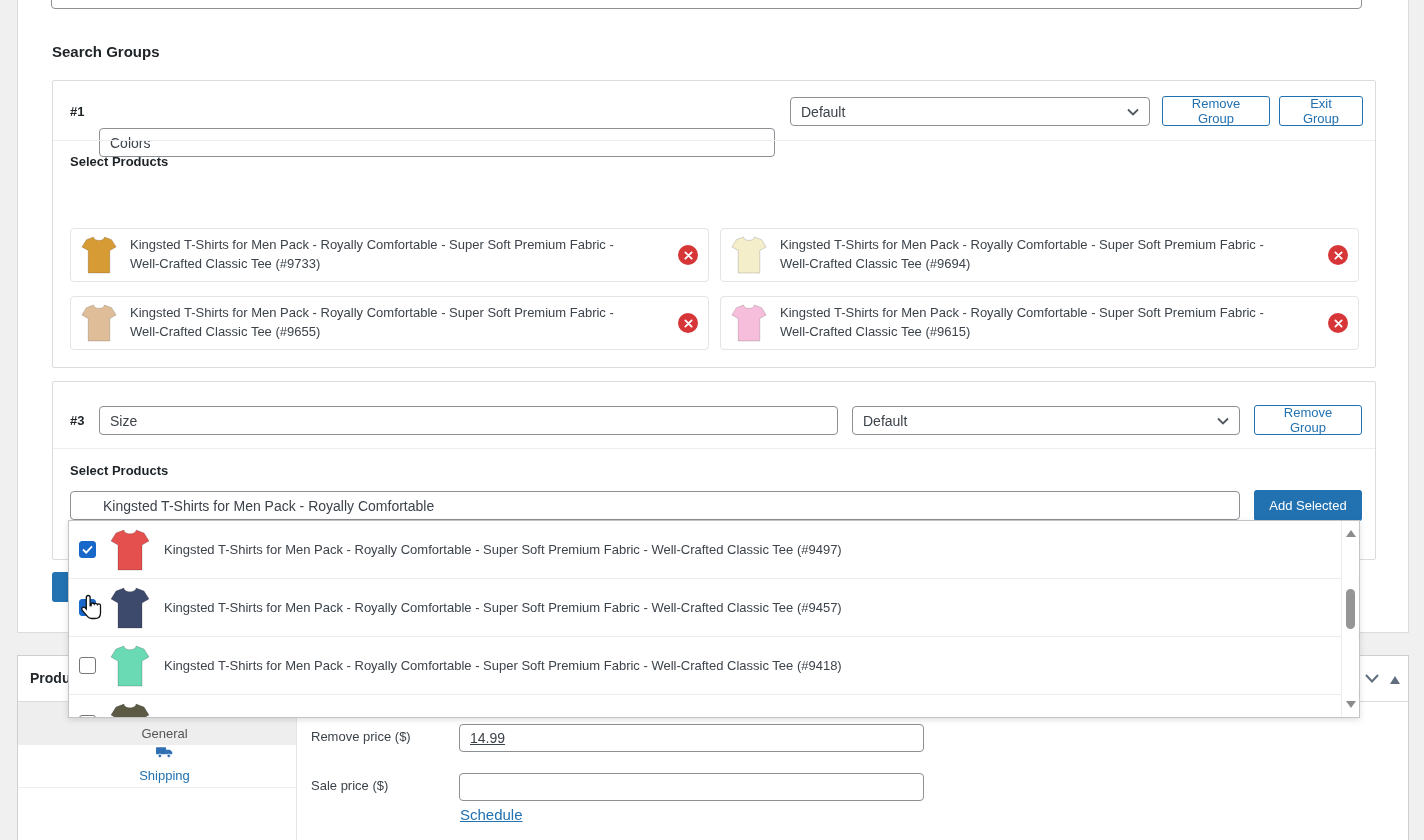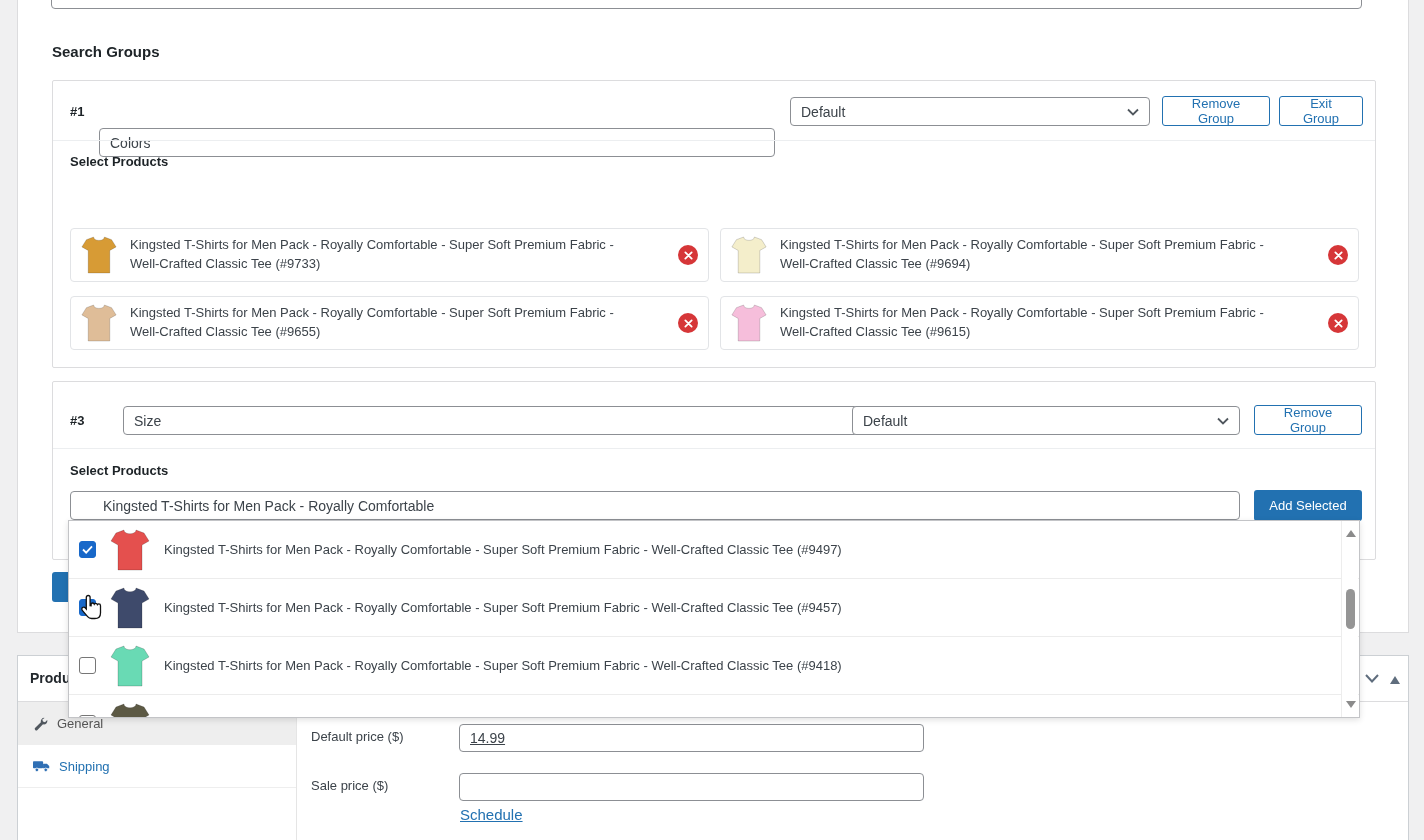--- a/index.html
+++ b/index.html
@@ -103,21 +103,21 @@
     left: 17px; top: 655px; width: 1392px; height: 186px;
     background: #fff; border: 1px solid #ccd0d4; z-index: 10;
   }
   .pd-header { position: absolute; left: 0; right: 0; top: 0; height: 46px; border-bottom: 1px solid #dcdcde; }
   .pd-title { position: absolute; left: 12px; top: 14px; font-size: 14px; font-weight: bold; color: #23282d; white-space: nowrap; }
   .pd-icon-btn { position: absolute; top: 16px; cursor: pointer; color: #787c82; }
   .pd-sidebar { position: absolute; left: 0; top: 46px; width: 279px; height: 140px; border-right: 1px solid #e5e5e5; }
   .pd-tab {
     height: 43px; display: flex; align-items: center; gap: 9px;
     padding-left: 15px; border-bottom: 1px solid #eee;
-    color: #2271b1; font-size: 13px; cursor: pointer; background: #fff;
+    color: #2271b1; font-size: 13px; cursor: pointer; background: #fff; flex-direction: column;
   }
   .pd-tab.active { background: #eeeeee; color: #555; }
   .field-label { position: absolute; left: 293px; font-size: 13px; color: #3c434a; }
   .price-input { left: 441px; width: 465px; height: 28px; font-size: 14px; text-decoration: underline; }
   .schedule-link { position: absolute; left: 442px; top: 150px; color: #2271b1; text-decoration: underline; font-size: 15px; cursor: pointer; }
 
   #add-group-btn { left: 34px; top: 602px; width: 112px; height: 30px; }
 
   #hand-cursor { left: 80px; top: 594px; z-index: 100; }
   svg { display: block; }
@@ -189,21 +189,21 @@
       <span class="x-badge">
         <svg width="9" height="9" viewBox="0 0 10 10">
             <path d="M1.5 1.5 L8.5 8.5 M8.5 1.5 L1.5 8.5" stroke="#fff" stroke-width="2" stroke-linecap="round"></path>
           </svg>
       </span>
     </div>
   </div>
 
   <div id="group-3" class="abs group-box">
     <span class="abs group-number" style="left:17px; top:31px;">#3</span>
-    <input class="text-input" style="left: 46px; top: 24px; width: 739px; margin-left: 24px;" value="Size">
+    <input class="text-input" style="left: 46px; top: 24px; width: 739px;" value="Size">
     <div class="select-box" style="left:799px; top:24px; width:388px;">
       <span>Default</span>
       <span>
         <svg width="12" height="8" viewBox="0 0 12 8">
             <polyline points="1,1.5 6,6.5 11,1.5" fill="none" stroke="#50575e" stroke-width="1.8"></polyline>
           </svg>
       </span>
     </div>
     <button class="btn-outline" style="left:1201px; top:23px; width:108px;">Remove Group</button>
     <div class="group-divider"></div>
@@ -246,21 +246,21 @@
           <rect x="0" y="2" width="13" height="9" rx="1" fill="#2f6fb4"></rect>
           <path d="M13 5 h5 l3 3 v3 h-8 Z" fill="#2f6fb4"></path>
           <circle cx="5" cy="13" r="2.3" fill="#2f6fb4" stroke="#fff" stroke-width="1"></circle>
           <circle cx="16.5" cy="13" r="2.3" fill="#2f6fb4" stroke="#fff" stroke-width="1"></circle>
         </svg>
       </span>
       <span>Shipping</span>
     </div>
   </div>
 
-  <span class="field-label" style="top:73px;">Default price ($)</span>
+  <span class="field-label" style="top:73px;">Remove price ($)</span>
   <input class="text-input price-input" style="top: 68px;" value="14.99">
 
   <span class="field-label" style="top:122px;">Sale price ($)</span>
   <input class="text-input price-input" style="top: 117px;" value="">
 
   <a class="schedule-link">Schedule</a>
 </div>
 
 <div id="results-dropdown" class="abs">
   <div class="drow">

